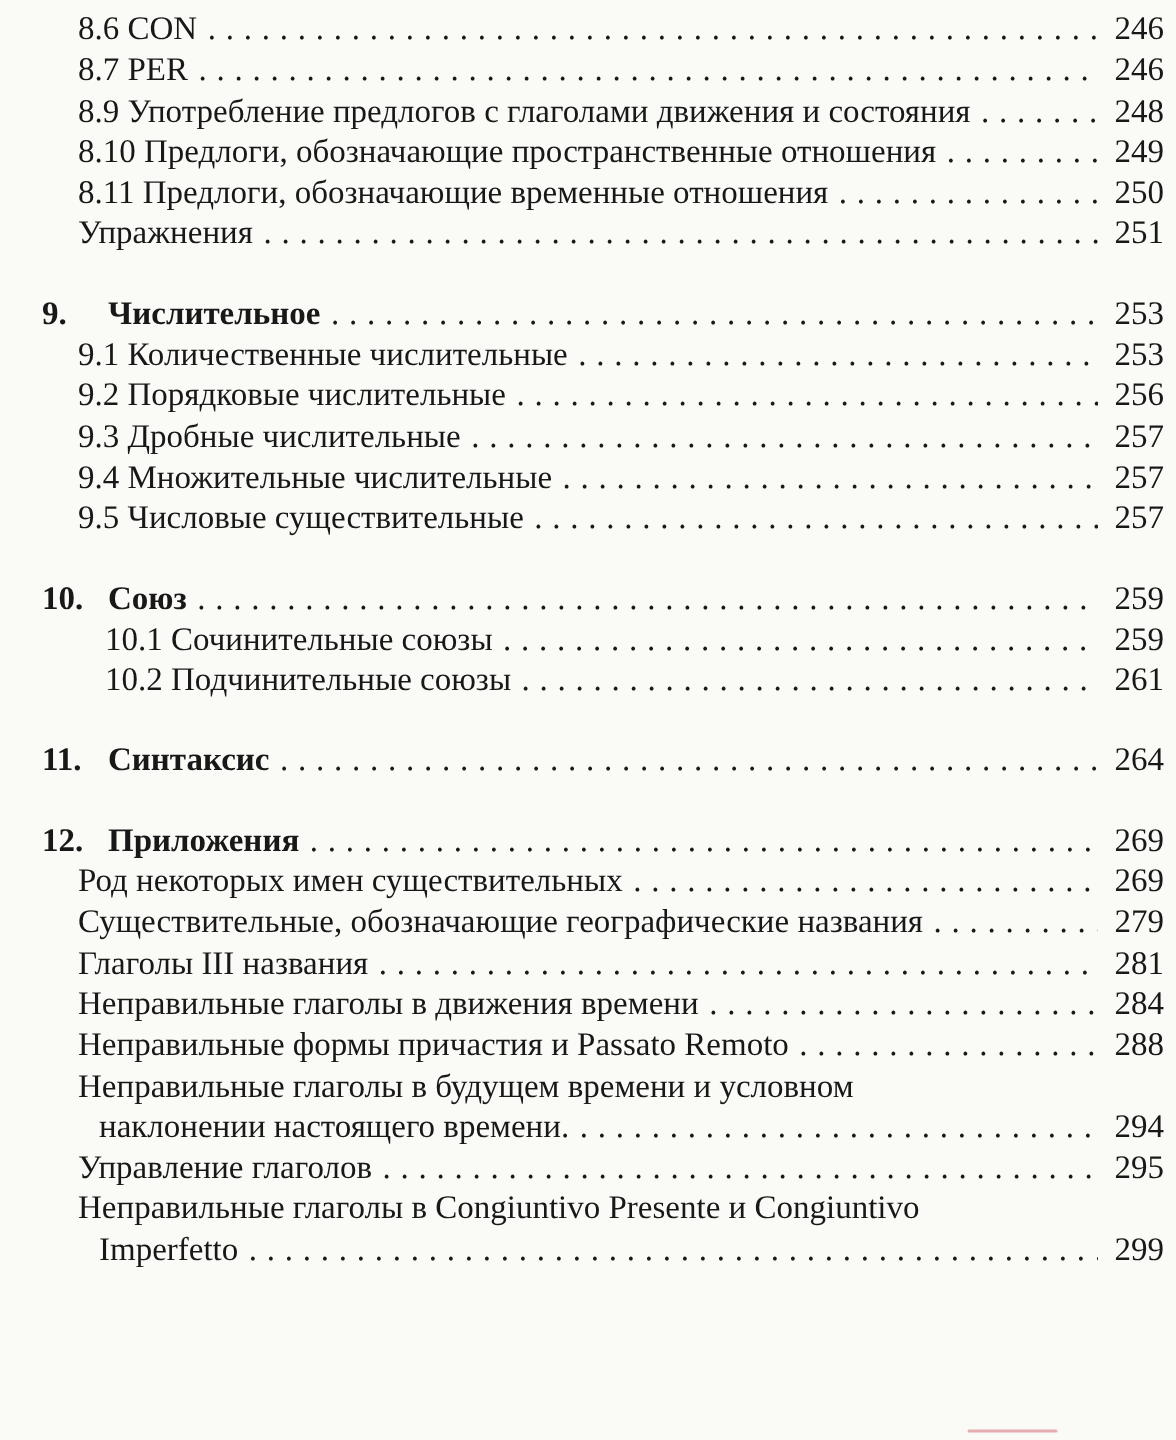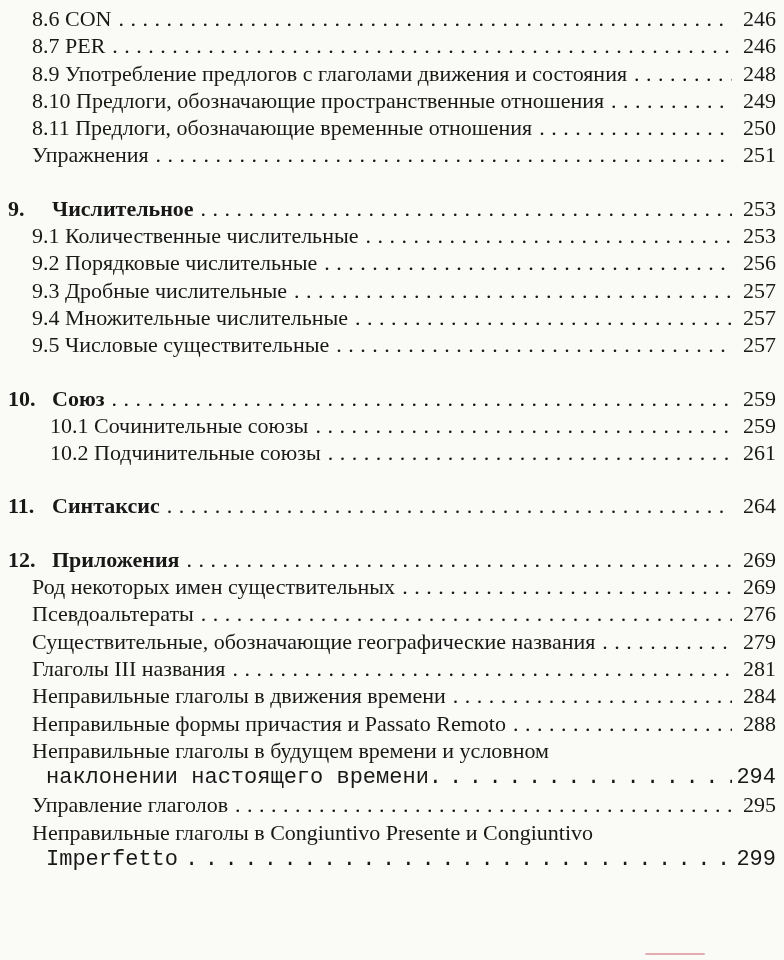--- a/index.html
+++ b/index.html
@@ -16,30 +16,31 @@
     padding:5px 8px 0 8px;
     box-sizing:border-box;
     width:784px;
   }
   .row{
     display:flex;
     align-items:flex-start;
     height:27.3px;
     line-height:27.3px;
     white-space:nowrap;
+    margin-left:20px;
   }
   .gap{height:26px;}
   .num{
     flex:0 0 44px;
     font-weight:bold;
   }
   .bold{font-weight:bold;}
   .indent-sub{padding-left:24px;}
   .indent-sub2{padding-left:42px;}
-  .indent-cont{padding-left:38px;font-family:Liberation Mono, monospace;}
+  .indent-cont{padding-left:38px;}
   .label{flex:0 0 auto;}
   .dots{
     flex:1 1 auto;
     overflow:hidden;
     white-space:nowrap;
     margin:0 4px 0 7px;
     font-weight:normal;
   }
   .dots::before{
     content:"........................................................................................................................";
@@ -164,25 +165,20 @@
     <span class="label bold">Приложения</span>
     <span class="dots"></span>
     <span class="pg">269</span>
   </div>
   <div class="row indent-sub">
     <span class="label">Род некоторых имен существительных</span>
     <span class="dots"></span>
     <span class="pg">269</span>
   </div>
   <div class="row indent-sub">
-    <span class="label">Псевдоальтераты</span>
-    <span class="dots"></span>
-    <span class="pg">276</span>
-  </div>
-  <div class="row indent-sub">
     <span class="label">Существительные, обозначающие географические названия</span>
     <span class="dots"></span>
     <span class="pg">279</span>
   </div>
   <div class="row indent-sub">
     <span class="label">Глаголы III названия</span>
     <span class="dots"></span>
     <span class="pg">281</span>
   </div>
   <div class="row indent-sub">

